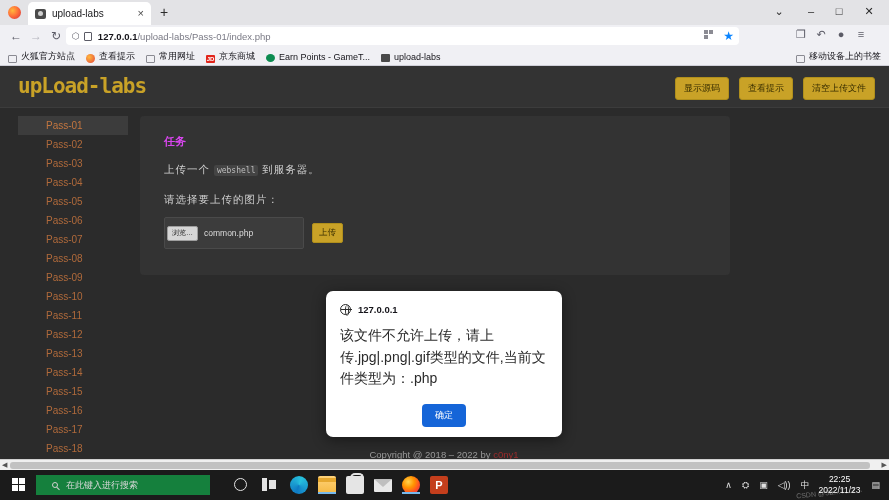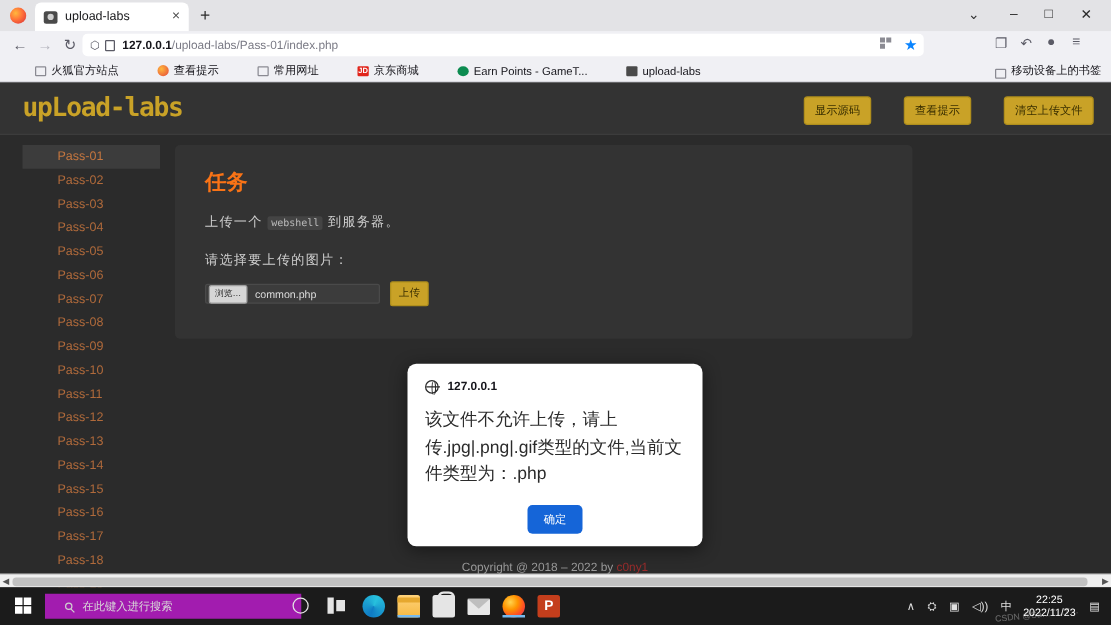--- a/index.html
+++ b/index.html
@@ -40,52 +40,52 @@
   .nav-right { position:absolute; top:3px; font-size:11px; color:#5b5b66; width:16px; text-align:center; }
   .nr-1 { right:80px; } .nr-2 { right:60px; } .nr-3 { right:40px; } .nr-4 { right:20px; }
   .star { position:absolute; right:155px; top:4px; color:#0a84ff; font-size:12px; }
   .qr { position:absolute; right:176px; top:5px; width:9px; height:9px;
     background:
       linear-gradient(#8b8b93,#8b8b93) 0 0/4px 4px no-repeat,
       linear-gradient(#8b8b93,#8b8b93) 100% 0/4px 4px no-repeat,
       linear-gradient(#8b8b93,#8b8b93) 0 100%/4px 4px no-repeat; }
 
   .bookmarks { position:relative; height:19px; background:#f0f0f4; display:flex; align-items:center; padding-left:8px; }
-  .bm { display:flex; align-items:center; margin-right:11px; font-size:9px; color:#15141a; white-space:nowrap;margin-left:20px; }
+  .bm { display:flex; align-items:flex-end; margin-right:11px; font-size:9px; color:#15141a; white-space:nowrap; }
   .bm-ico { width:9px; height:8px; margin-right:4px; flex:none; border:1px solid #8a8a92; border-radius:1px; }
   .bm-ico.fox { border:none; border-radius:50%; background:radial-gradient(circle at 35% 35%, #ffb83d, #e4453a); width:9px; height:9px; }
   .bm-ico.jd { border:none; background:#e1251b; color:#fff; font-size:6px; text-align:center; line-height:8px; font-weight:bold; }
   .bm-ico.gr { border:none; border-radius:50%; background:#0c8b50; }
   .bm-ico.lab { border:none; background:#4a4a4a; border-radius:1px; }
   .bm-right { position:absolute; right:8px; display:flex; align-items:flex-end; font-size:9px; color:#15141a; }
   .chrome-sep { position:absolute; left:0; top:65px; width:889px; height:1px; background:#cfcfd8; }
 
   
   .page { position:absolute; left:0; top:66px; width:889px; height:404px; background:#2b2b2b; overflow:hidden; }
   .site-header { height:42px; background:#333; position:relative; border-bottom:1px solid #3c3c3c; }
   .logo { position:absolute; left:18px; top:8px; font-size:21px; color:#c9a227;
     font-family:"DejaVu Sans Mono", monospace; letter-spacing:-1px; font-weight:bold; }
-  .hdr-btns { position:absolute; right:14px; top:11px; display:flex; gap:26px; }
+  .hdr-btns { position:absolute; right:14px; top:11px; display:flex; gap:10px; }
   .hdr-btn { background:#c9a227; color:#3a2f00; font-size:9px; padding:4px 8px; border-radius:3px;
     border:1px solid #b08f1c; white-space:nowrap; }
 
   .body-wrap { position:relative; height:362px; }
   .sidebar { position:absolute; left:18px; top:8px; width:110px; }
   .side-item { font-size:10px; color:#b06a3b; padding:4px 0 4px 28px; }
   .side-item.active { background:#3c3c3c; color:#c4763f; }
   .main { position:absolute; left:140px; top:8px; width:590px; background:#333;
     border-radius:4px; padding:18px 24px 26px 24px; }
-  .sec-title { font-size:17px; color:#f97316; font-weight:bold; margin-bottom:14px; }
+  .sec-title { font-size:11px; color:#d946ef; font-weight:bold; margin-bottom:14px; }
   .sec-title.second { margin-top:20px; }
   .para { font-size:10.5px; color:#cfcfcf; margin-bottom:4px; letter-spacing:1px; }
   .code { background:#444; color:#bdbdbd; font-family:"DejaVu Sans Mono", monospace;
     font-size:8px; padding:1px 3px; border-radius:2px; letter-spacing:0; }
   .prompt { font-size:10.5px; color:#cfcfcf; margin:16px 0 10px 0; letter-spacing:1px; }
   .upload-row { display:flex; align-items:center; gap:8px; }
-  .file-input { width:140px; height:16px; background:#3c3c3c; border:1px solid #4a4a4a;
+  .file-input { width:140px; height:32px; background:#3c3c3c; border:1px solid #4a4a4a;
     border-radius:2px; display:flex; align-items:center; padding:0 2px; }
   .browse-btn { background:#d6d6d6; color:#2b2b2b; font-size:7px; padding:1.5px 4px;
     border-radius:2px; border:1px solid #9e9e9e; white-space:nowrap; flex:none; }
   .file-name { font-size:8.5px; color:#dcdcdc; margin-left:6px; }
   .submit-btn { background:#c9a227; color:#3a2f00; font-size:8.5px; padding:3px 6px;
     border-radius:2px; border:1px solid #b08f1c; }
 
   .footer { position:absolute; left:0; bottom:10px; width:888px; text-align:center;
     font-size:9.5px; color:#9a9a9a; }
   .footer a { color:#9b2c2c; text-decoration:none; }
@@ -111,22 +111,22 @@
   .ok-btn { background:#1565d8; color:#fff; font-size:9px; padding:5px 13px; border-radius:4px; }
 
   
   .taskbar { position:absolute; left:0; bottom:0; width:889px; height:30px; background:#1b1b1b; }
   .tb-start { position:absolute; left:12px; top:8px; width:13px; height:13px;
     background:
       linear-gradient(#fff,#fff) 0 0/6px 6px no-repeat,
       linear-gradient(#fff,#fff) 7px 0/6px 6px no-repeat,
       linear-gradient(#fff,#fff) 0 7px/6px 6px no-repeat,
       linear-gradient(#fff,#fff) 7px 7px/6px 6px no-repeat; }
-  .tb-search { position:absolute; left:36px; top:5px; width:205px; height:20px;
-    background:#a21caf; display:flex; align-items:center; padding:1px 8px; }
+  .tb-search { position:absolute; left:36px; top:5px; width:174px; height:20px;
+    background:#15803d; display:flex; align-items:center; padding:1px 8px; }
   .tb-search .mag { width:6px; height:6px; border:1.2px solid #d0d0d0; border-radius:50%; position:relative; flex:none; }
   .tb-search .mag:after { content:""; position:absolute; right:-3px; bottom:-2px; width:4px; height:1.2px;
     background:#d0d0d0; transform:rotate(45deg); }
   .tb-search span { font-size:9px; color:#d8d8d8; margin-left:8px; }
   .tb-ico { position:absolute; top:6px; width:18px; height:18px; }
   .ti-cortana { left:234px; border:1.6px solid #e4e4e4; border-radius:50%; width:13px; height:13px; top:8px; }
   .ti-taskview { left:262px; top:8px; width:14px; height:13px;
     background:linear-gradient(#e4e4e4,#e4e4e4) 0 0/5px 13px no-repeat,
                linear-gradient(#e4e4e4,#e4e4e4) 7px 2px/7px 9px no-repeat; }
   .ti-edge { left:290px; border-radius:50%;

